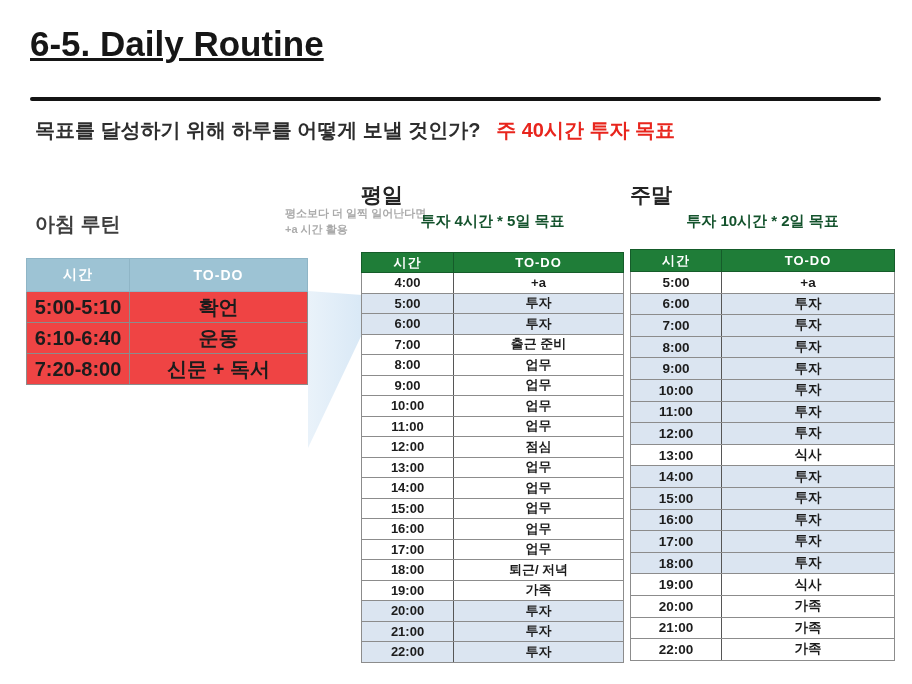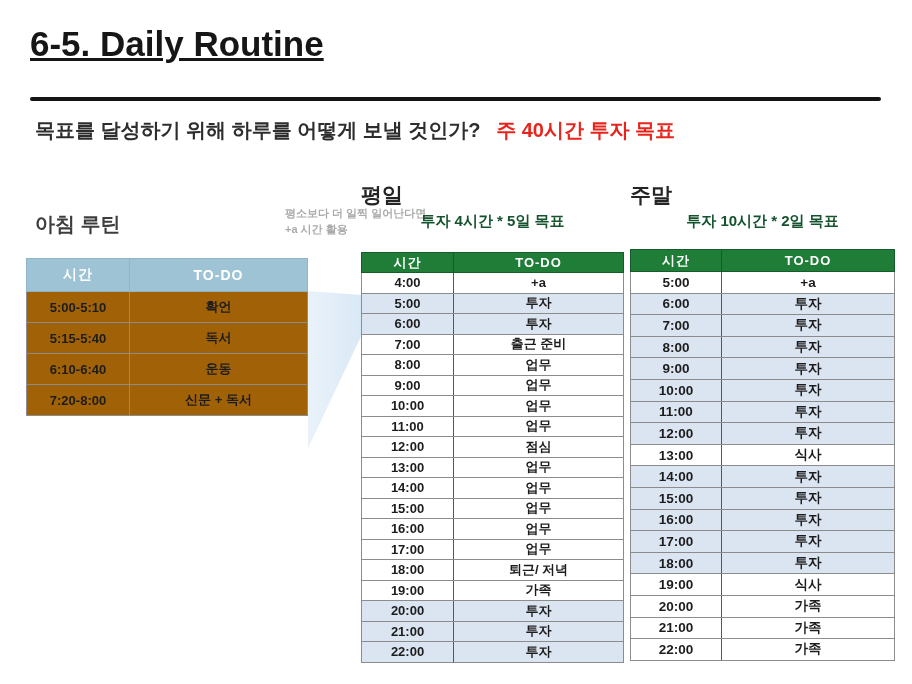--- a/index.html
+++ b/index.html
@@ -48,22 +48,22 @@
     font-weight:700;overflow:hidden;white-space:nowrap;
   }
 
   
   .morning{left:26px;top:258px;width:282px;}
   .morning th{
     height:32px;background:var(--header_blue,#9dc3d4);color:#ffffff;
     font-size:14px;letter-spacing:1px;border:1px solid #8fb5c6;
   }
   .morning td{
-    height:30px;border:1px solid #8c8c8c;background:#a16207;
-    font-size:13px;color:#1c1c1c;
+    height:30px;border:1px solid #8c8c8c;background:#ef4444;
+    font-size:20px;color:#1c1c1c;
   }
   .morning .t{width:102px;}
 
   
   .weekday{left:361px;top:252px;width:263px;}
   .weekday th{
     height:19px;background:var(--accent_green,#1f7d38);color:#ffffff;
     font-size:13px;letter-spacing:1px;border:1px solid #155c2a;
   }
   .weekday td{
@@ -119,24 +119,20 @@
       <th class="t">시간</th>
       <th>TO-DO</th>
     </tr>
   </thead>
   <tbody>
       <tr>
         <td class="t">5:00-5:10</td>
         <td>확언</td>
       </tr>
       <tr>
-        <td class="t">5:15-5:40</td>
-        <td>독서</td>
-      </tr>
-      <tr>
         <td class="t">6:10-6:40</td>
         <td>운동</td>
       </tr>
       <tr>
         <td class="t">7:20-8:00</td>
         <td>신문 + 독서</td>
       </tr>
     </tbody>
 </table>
 

